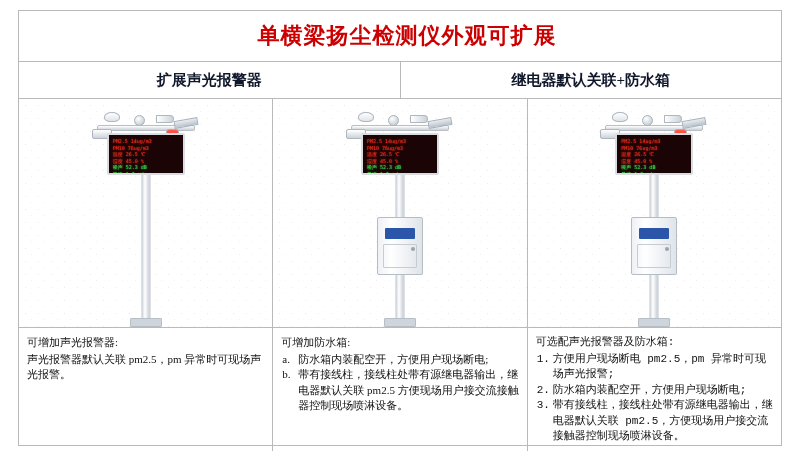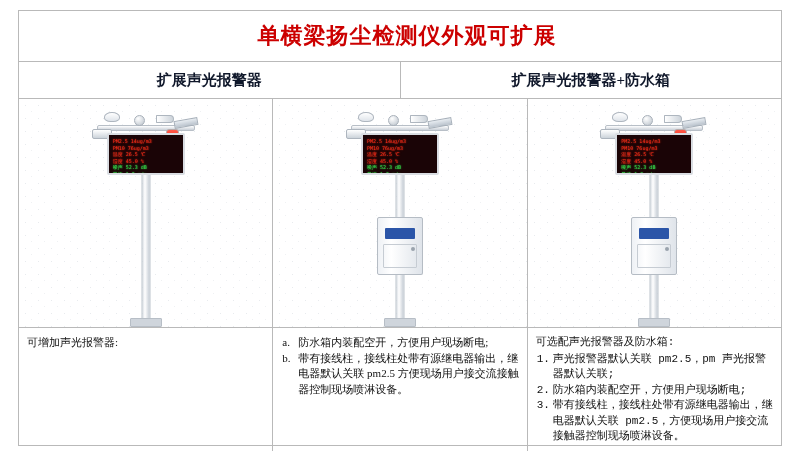--- a/index.html
+++ b/index.html
@@ -291,21 +291,21 @@
 
 <div class="page">
   <div class="table">
 
     <div class="title-row">
       <div class="title">单横梁扬尘检测仪外观可扩展</div>
     </div>
 
     <div class="head-row">
       <div class="head-cell">扩展声光报警器</div>
-      <div class="head-cell">扩展声光报警器+防水箱</div>
+      <div class="head-cell">继电器默认关联+防水箱</div>
     </div>
 
     <div class="img-row">
 
       <div class="img-cell">
         <div class="wm"></div>
         <div class="device">
           <div class="pole" style="top:72px;height:150px;"></div>
           <div class="base"></div>
           <div class="crossbar" style="top:26px;"></div>
@@ -380,41 +380,43 @@
           </div>
         </div>
       </div>
 
     </div>
 
     <div class="text-row">
 
       <div class="text-cell">
         <p class="head">可增加声光报警器:</p>
+        <p class="plain">声光报警器默认关联 pm2.5，pm 异常时可现场声光报警。</p>
       </div>
 
       <div class="text-cell">
+        <p class="head">可增加防水箱:</p>
         <ul class="listed">
           <li>
             <span class="mk">a.</span>
             <span>防水箱内装配空开，方便用户现场断电;</span>
           </li>
           <li>
             <span class="mk">b.</span>
             <span>带有接线柱，接线柱处带有源继电器输出，继电器默认关联 pm2.5 方便现场用户接交流接触器控制现场喷淋设备。</span>
           </li>
         </ul>
       </div>
 
       <div class="text-cell">
         <p class="head">可选配声光报警器及防水箱:</p>
         <ol class="listed">
           <li>
             <span class="mk">1.</span>
-            <span>声光报警器默认关联 pm2.5，pm 声光报警器默认关联;</span>
+            <span>方便用户现场断电 pm2.5，pm 异常时可现场声光报警;</span>
           </li>
           <li>
             <span class="mk">2.</span>
             <span>防水箱内装配空开，方便用户现场断电;</span>
           </li>
           <li>
             <span class="mk">3.</span>
             <span>带有接线柱，接线柱处带有源继电器输出，继电器默认关联 pm2.5，方便现场用户接交流接触器控制现场喷淋设备。</span>
           </li>
         </ol>

